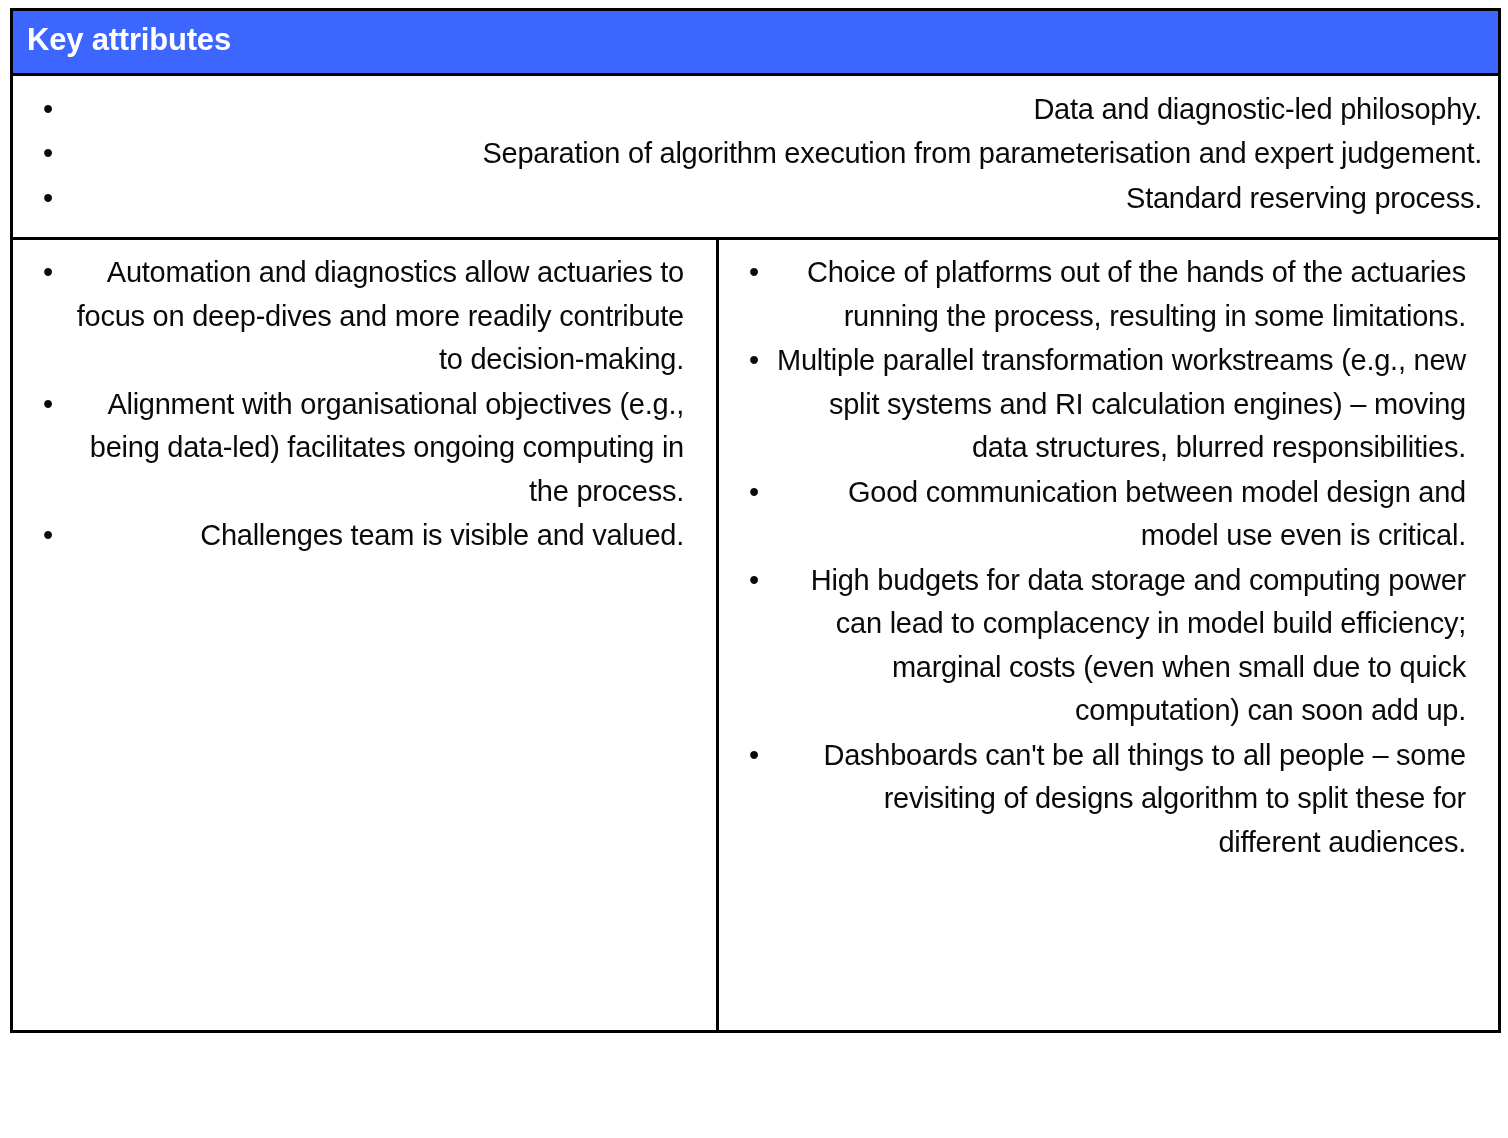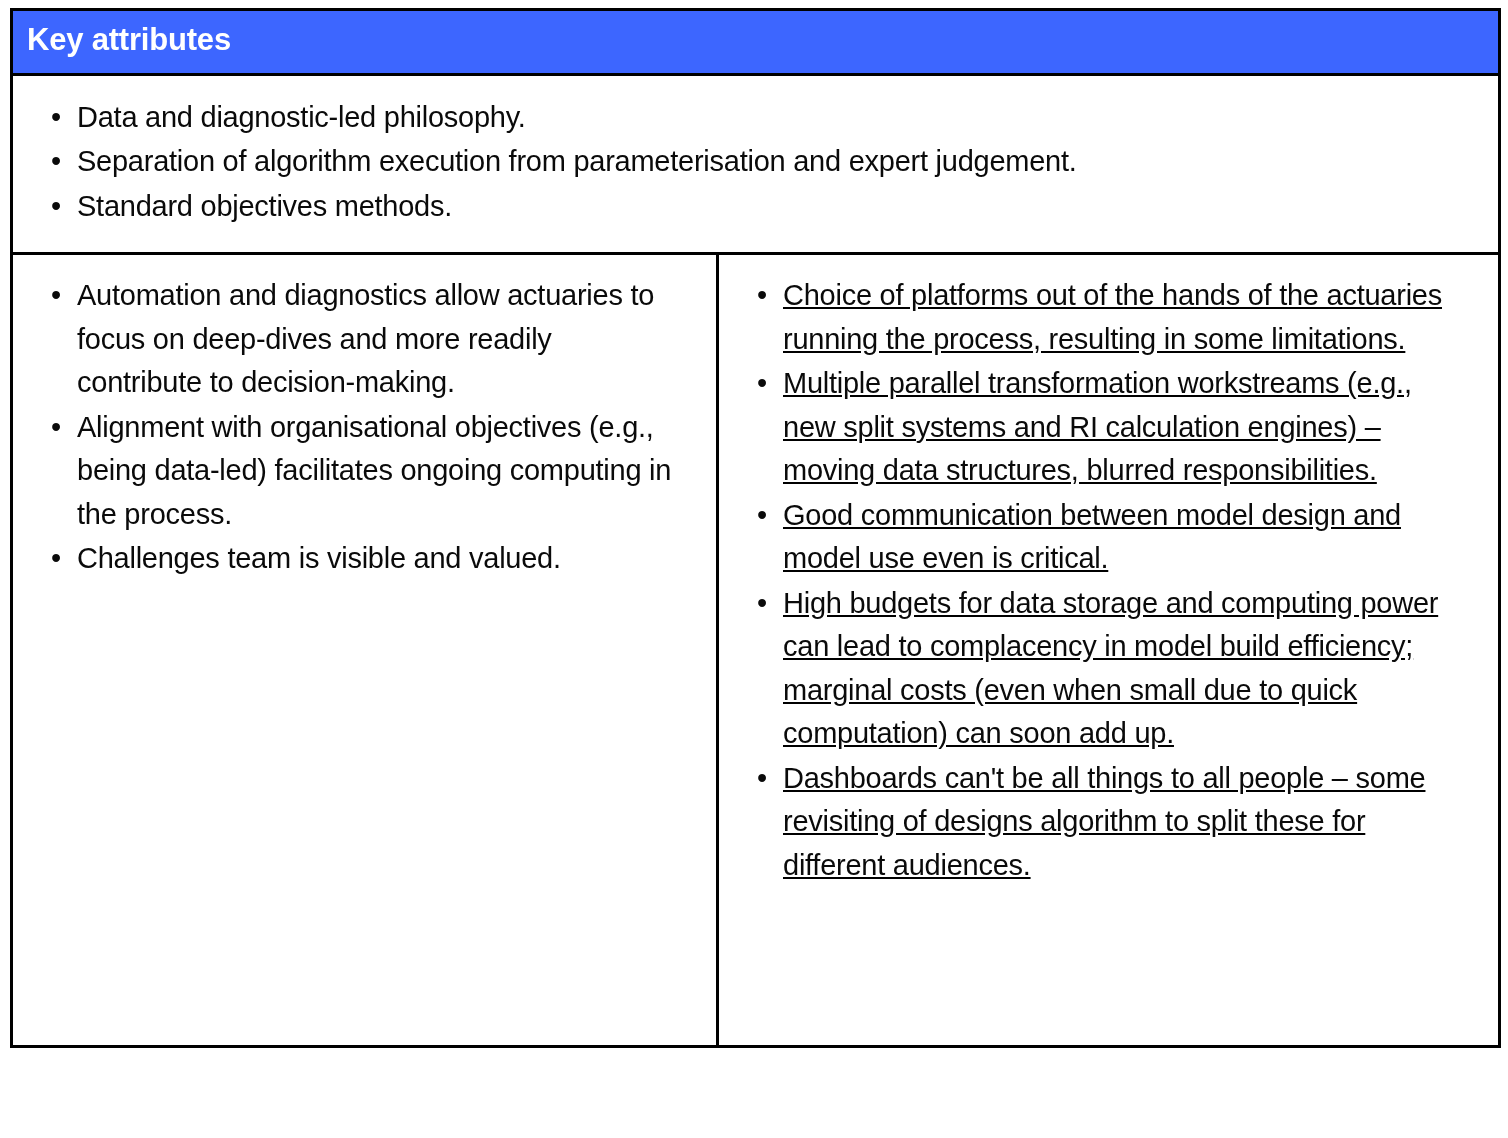--- a/index.html
+++ b/index.html
@@ -53,23 +53,24 @@
 
   
   .body-cell {
     background: #ffffff;
   }
   .body-inner {
     padding: 11px 32px 14px 16px;
   }
 
   ul.bullets {
-    margin: 8px;
+    margin: 0;
     padding: 0;
     list-style: none;
+    text-align: right;
   }
   ul.bullets > li {
     position: relative;
     padding-left: 40px;
     margin: 0 0 1px 0;
     font-size: 29px;
     line-height: 1.50;
     color: #0a0a0a;
     letter-spacing: -0.25px;
   }
@@ -84,21 +85,21 @@
   }
 
   
   .row-full .body-inner { padding: 12px 16px 16px 16px; }
 
   
   col.c-left  { width: 706px; }
   col.c-right { width: 782px; }
 
   .cell-left-body  { height: 790px; }
-  .cell-right-body { height: 790px; text-decoration: underline; }
+  .cell-right-body { height: 790px; }
 </style>
 </head>
 <body>
 
 <div class="page">
 
   <table class="table">
     <colgroup>
       <col class="c-left">
       <col class="c-right">
@@ -110,21 +111,21 @@
         <div class="hdr-inner">Key attributes</div>
       </td>
     </tr>
 
     <tr class="row-full">
       <td class="body-cell" colspan="2">
         <div class="body-inner">
           <ul class="bullets">
             <li>Data and diagnostic-led philosophy.</li>
             <li>Separation of algorithm execution from parameterisation and expert judgement.</li>
-            <li>Standard objectives methods.</li>
+            <li>Standard reserving process.</li>
           </ul>
         </div>
       </td>
     </tr>
 
 
     <tr>
       <td class="body-cell cell-left-body">
         <div class="body-inner">
           <ul class="bullets">

